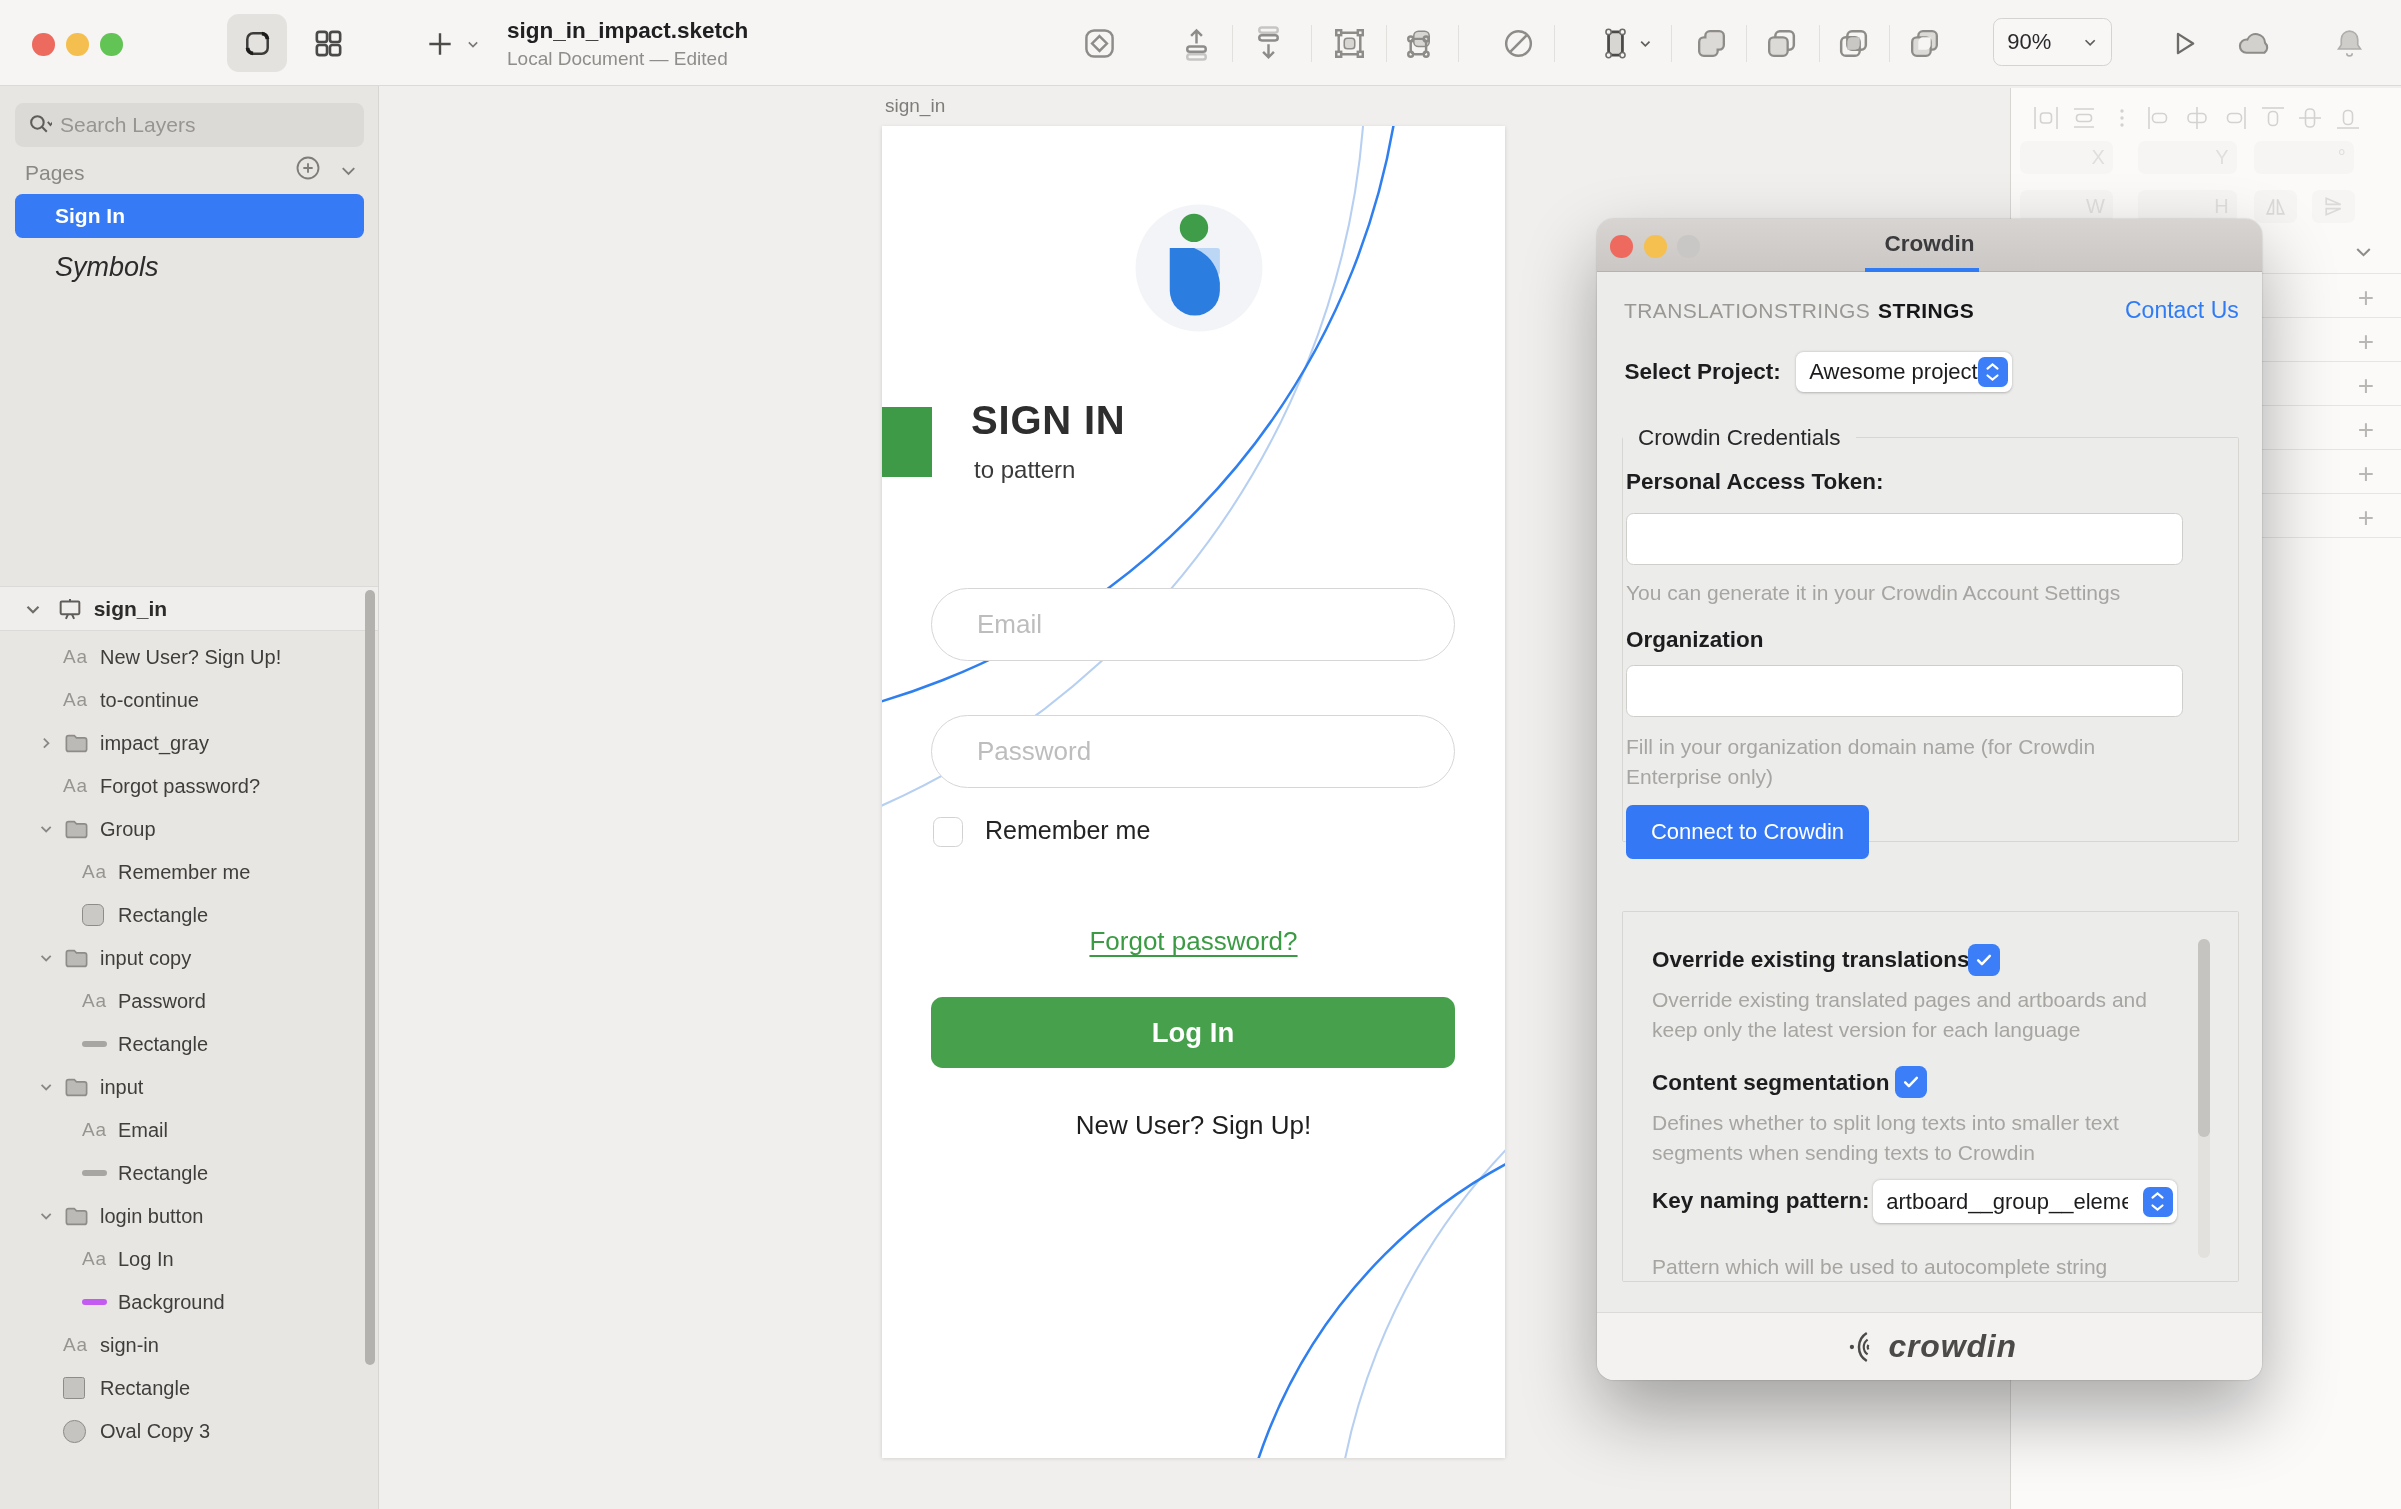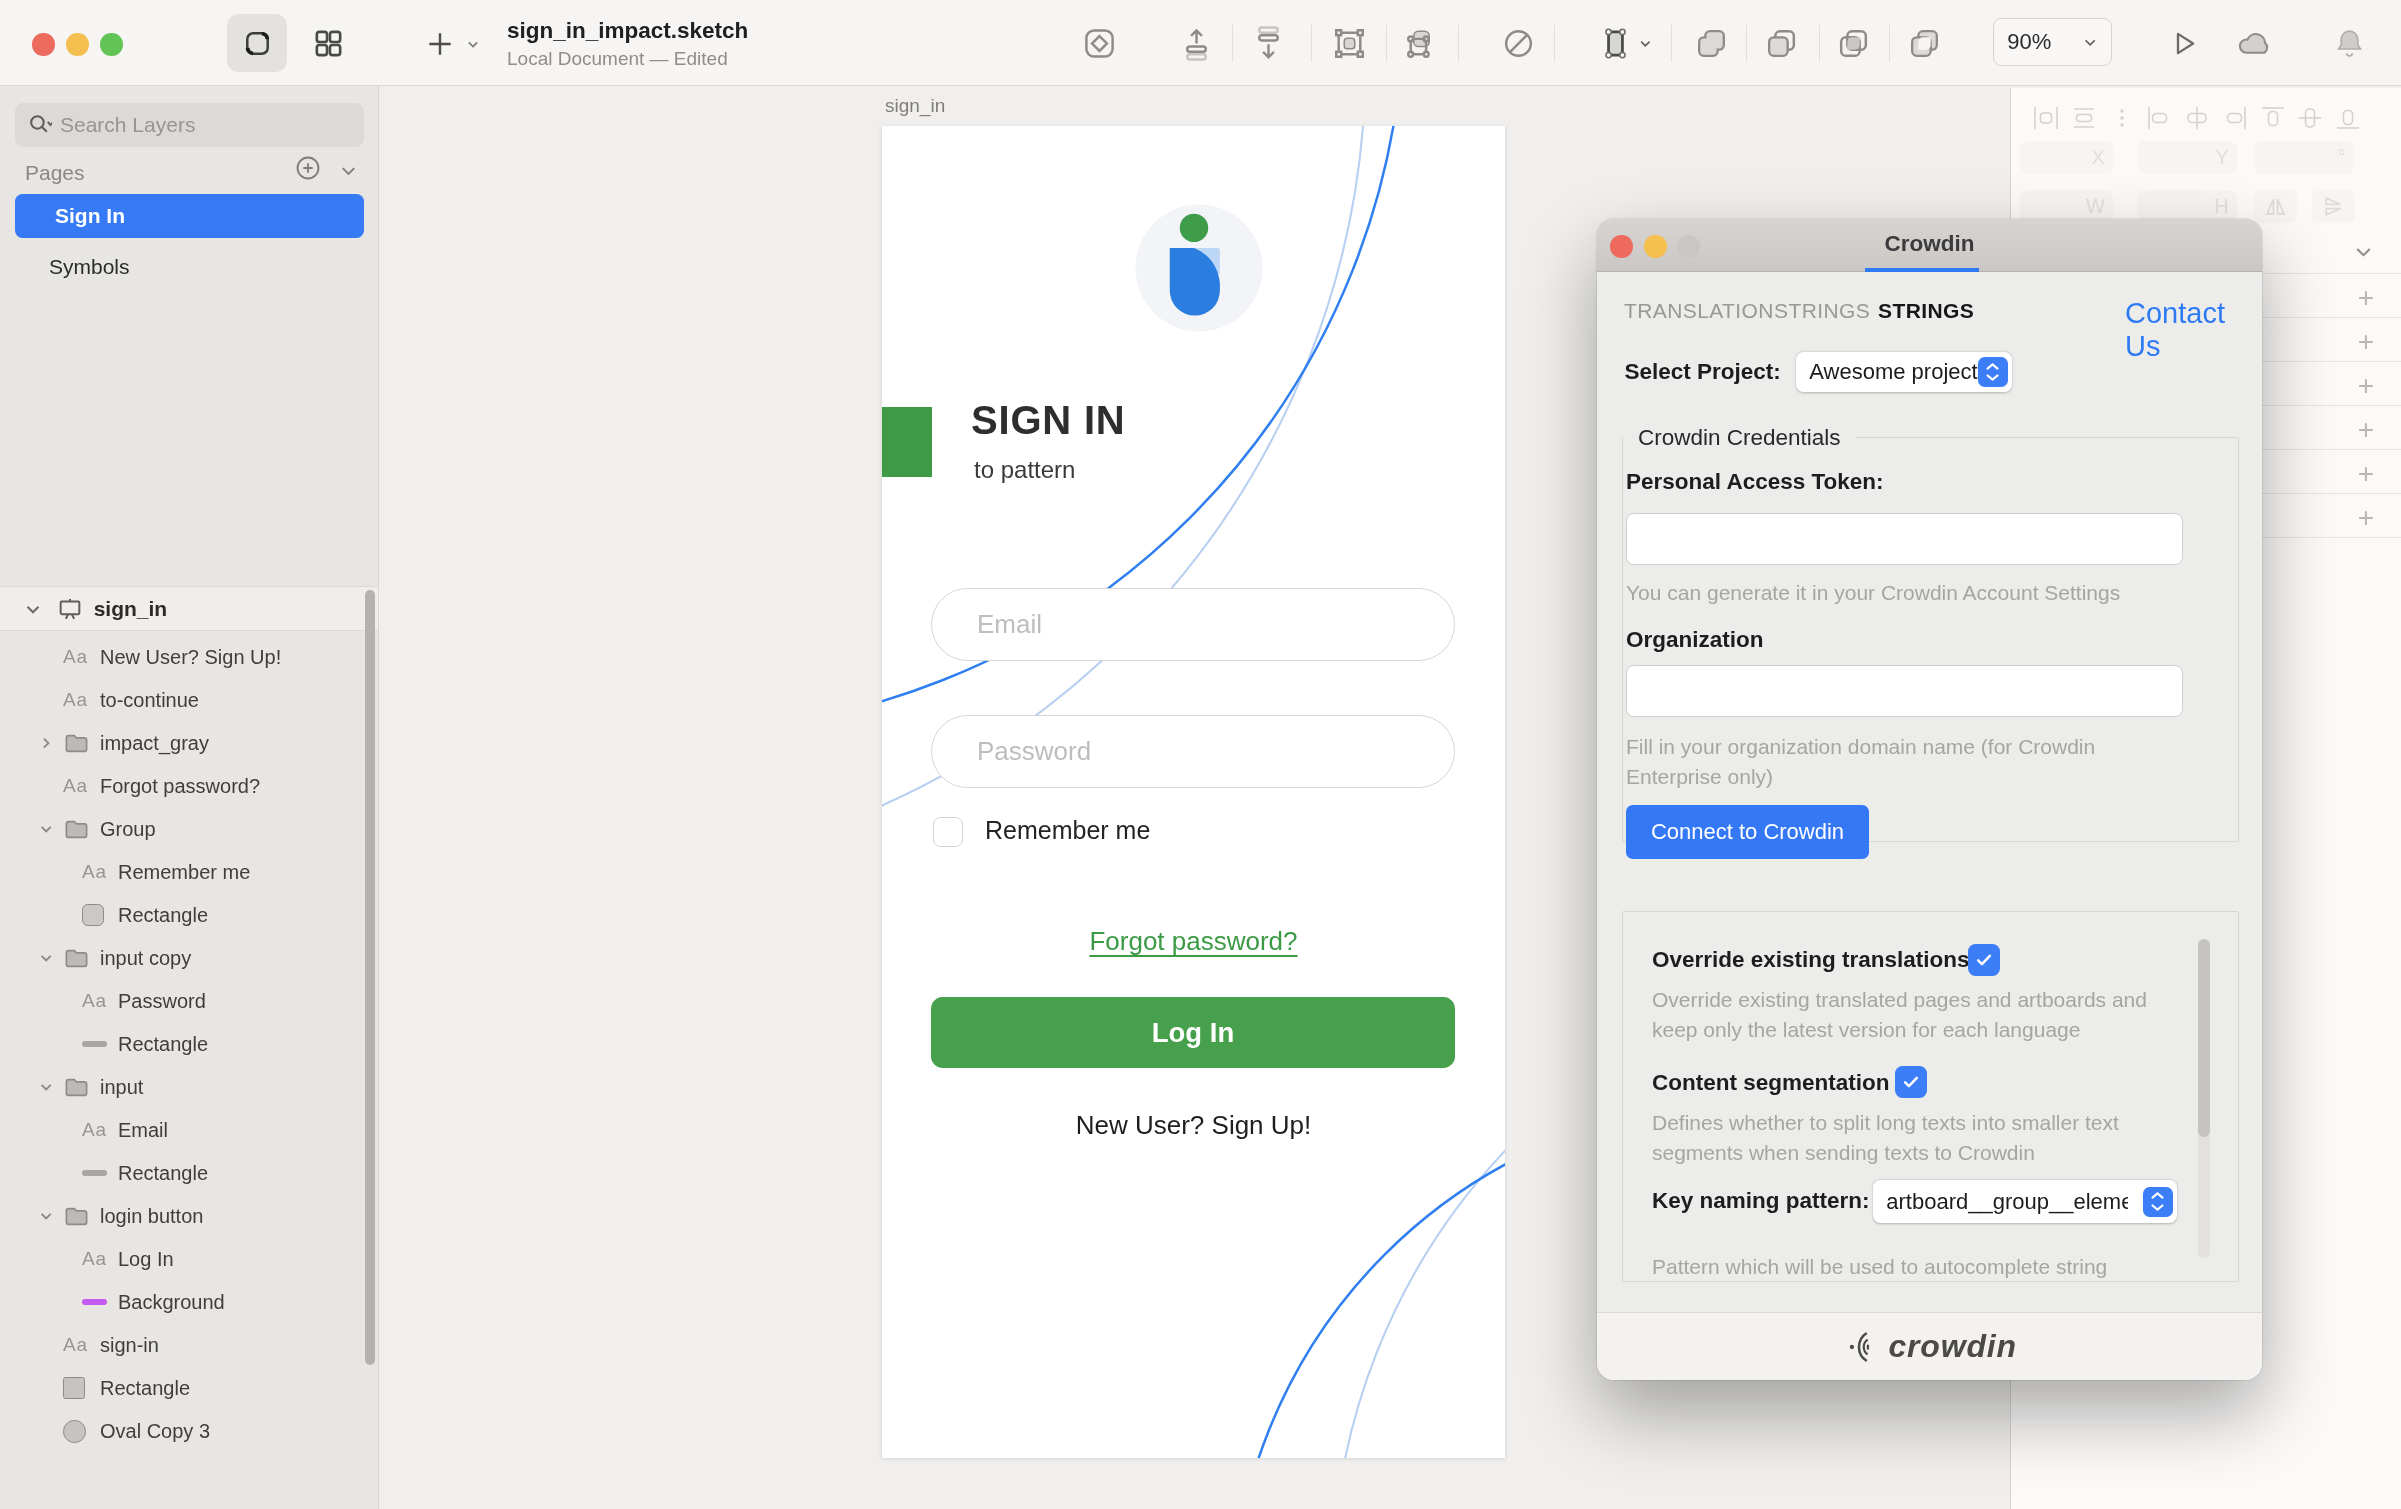--- a/index.html
+++ b/index.html
@@ -19,21 +19,21 @@
   #zoom-box .zv { font-size:22px; color:#2a2a2c; }
 
   
   #sidebar { position:absolute; left:0; top:86px; width:379px; height:1423px; background:#e8e6e3; border-right:1.7px solid #d8d6d3; }
   #search-field { position:absolute; left:15px; top:16.7px; width:349px; height:44px; background:#dcdad7; border-radius:8.3px; display:flex; align-items:center; padding-left:11.7px; }
   #search-field .ph { color:#979592; font-size:21px; margin-left:8.3px; }
   #pages-header { position:absolute; left:25px; top:75px; font-size:21px; color:#8a8884; }
   #page-add { position:absolute; left:294px; top:68px; color:#7f7d7a; }
   #page-chevron { position:absolute; left:337px; top:73px; color:#7f7d7a; }
   .page-row-sel { position:absolute; left:15px; top:108px; width:349px; height:44px; background:#377af6; border-radius:7.5px; color:#fff; font-size:21px; font-weight:bold; display:flex; align-items:center; padding-left:40px; }
-  .page-row { position:absolute; left:9px; top:160px; width:349px; height:42px; color:#2b2b2b; font-size:21px; display:flex; align-items:center; padding-left:40px; }
+  .page-row { position:absolute; left:15px; top:160px; width:349px; height:42px; color:#2b2b2b; font-size:27px; display:flex; align-items:center; padding-left:40px;font-style:italic; }
   #layers-header { position:absolute; left:0; top:500px; width:378px; height:45px; background:#f0eeec; border-top:1.7px solid #dcdad8; border-bottom:1.7px solid #dcdad8; display:flex; align-items:center; }
   #layers-header .lbl { font-size:21px; font-weight:bold; color:#2c2b29; margin-left:10px; }
   #layer-list { position:absolute; left:0; top:550px; width:378px; }
   .layer-row { position:relative; height:43px; display:flex; align-items:center; }
   .layer-row .chev { position:absolute; left:37px; color:#8a8886; }
   .lbl-txt { font-size:20px; color:#3f3e3c; }
   .aa { font-size:19px; color:#97958f; letter-spacing:0.8px; }
   .ic-rrect { width:22px; height:22px; border:1.7px solid #8e8c89; border-radius:5.8px; background:#cbc9c6; }
   .ic-line { width:25px; height:5.8px; border-radius:3.3px; background:#a8a6a3; }
   .ic-line.purple { background:#c45bf0; }
@@ -68,21 +68,21 @@
   .insp-plus { position:absolute; right:29px; top:8.3px; font-size:28px; font-weight:300; color:#b9b7b4; }
 
   
   #crowdin { position:absolute; left:1555px; top:219px; width:665px; height:1161px; background:#ececea; border-radius:16.7px; box-shadow:0 33px 75px rgba(0,0,0,.33), 0 0 1.7px rgba(0,0,0,.3); overflow:hidden; z-index:10;margin-left:42px; }
   #cw-titlebar { position:absolute; left:0; top:0; width:665px; height:53px; background:linear-gradient(#d7d4d1,#cac7c4); border-bottom:0.8px solid #b5b2af; }
   #cw-title { position:absolute; left:0; top:11.7px; width:665px; text-align:center; font-size:22.5px; font-weight:bold; color:#3b3b3d; }
   .cw-tl { position:absolute; top:16px; width:22.5px; height:22.5px; border-radius:50%; }
   #cw-underline { position:absolute; left:268px; top:49px; width:114px; height:4.2px; background:#2f7bf5; }
   .cw-tab { position:absolute; top:80px; font-size:21px; letter-spacing:0.4px; color:#9a9895; }
   .cw-tab.active { color:#161618; font-weight:bold; }
-  #cw-contact { position:absolute; left:528px; top:78px; font-size:29px; color:#2f7bf5; }
+  #cw-contact { position:absolute; left:528px; top:78px; font-size:23px; color:#2f7bf5; }
   #cw-selproj-label { position:absolute; left:27.5px; top:140px; font-size:22.5px; font-weight:bold; color:#1d1d1f; }
   .popup { position:absolute; background:#fff; border-radius:7.5px; box-shadow:0 0.8px 2.5px rgba(0,0,0,.25); display:flex; align-items:center; }
   .popup .pv { font-size:22px; color:#1c1c1e; white-space:nowrap; overflow:hidden; }
   .stepper { position:absolute; right:4.2px; width:30px; height:30px; background:#3b7ef7; border-radius:6.7px; display:flex; flex-direction:column; align-items:center; justify-content:center; gap:2.5px; }
   .fieldset { position:absolute; left:25px; width:617px; border:1.7px solid #d8d6d3; border-radius:1.7px; }
   .legend { position:absolute; top:-13.3px; left:0; width:100%; text-align:left; }
   .legend span { background:#ececea; padding:0 15px; font-size:22.5px; color:#28282a; }
   .cw-label { font-size:22.5px; font-weight:bold; color:#1d1d1f; position:absolute; left:29px; }
   .cw-input { position:absolute; left:29px; width:557px; height:52px; background:#fff; border:1.7px solid #d0cecb; border-radius:7.5px; font-size:22px; padding:0 11.7px; font-family:inherit; }
   .cw-help { position:absolute; left:29px; font-size:21px; color:#a7a5a2; line-height:30px; }

